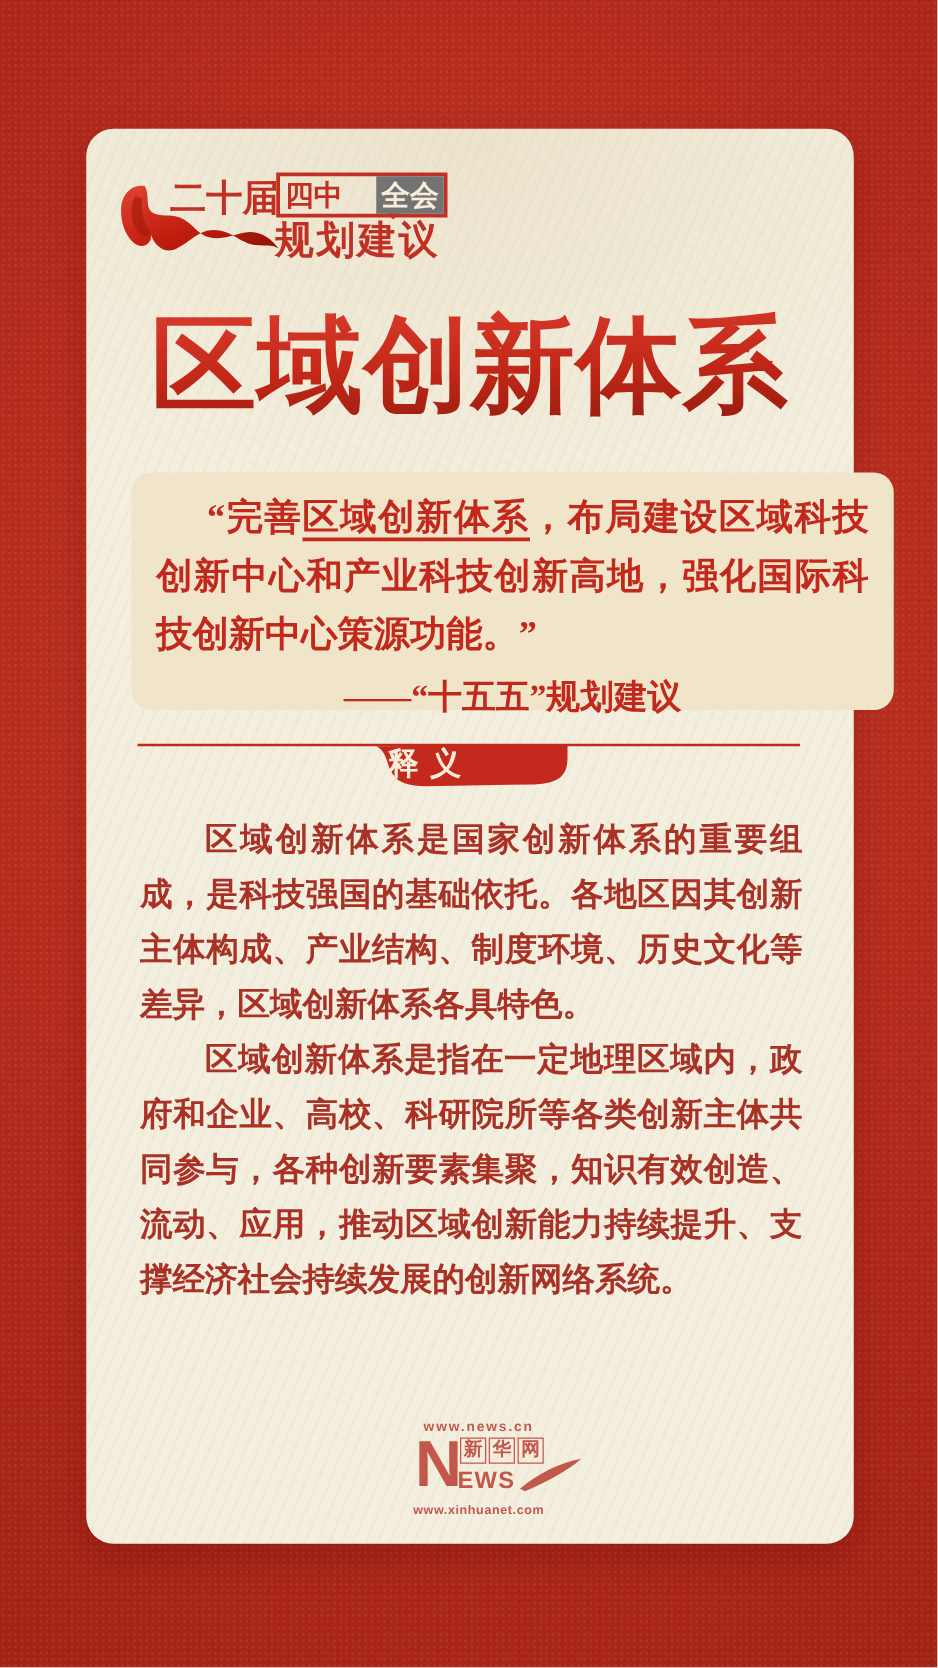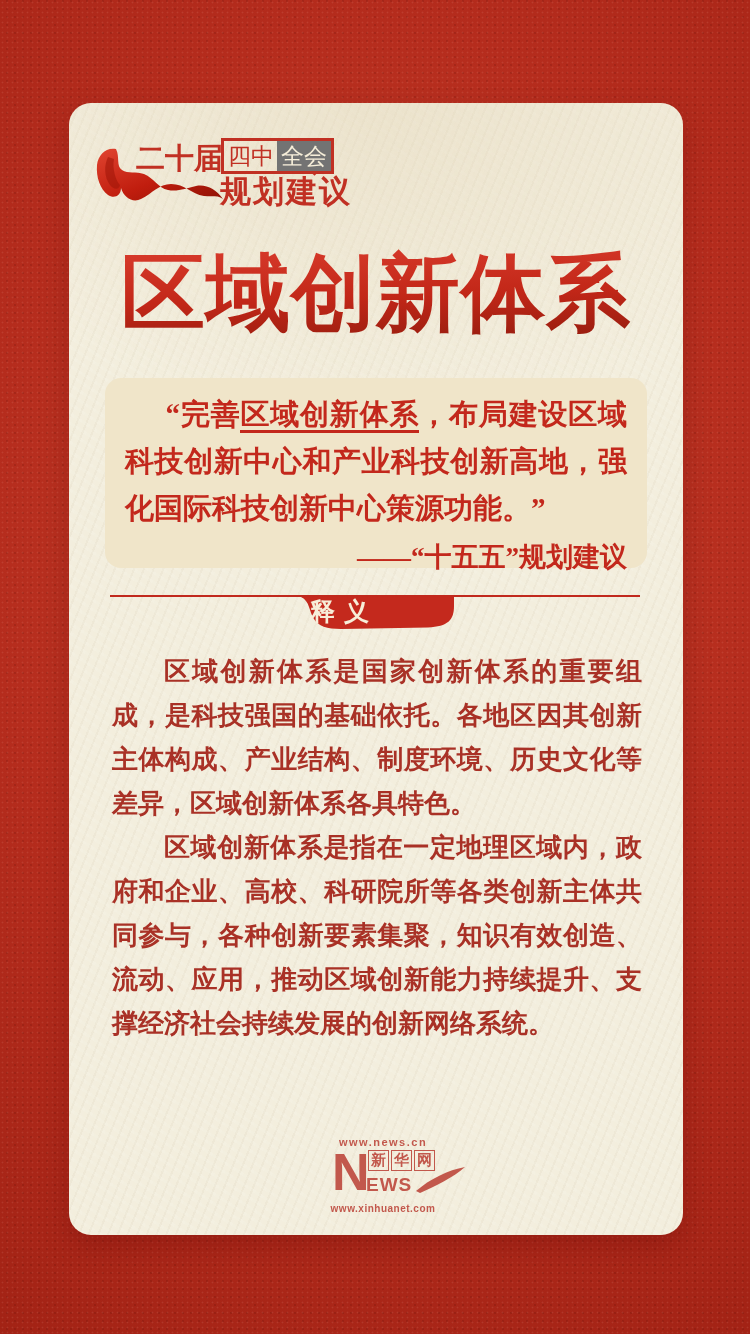--- a/index.html
+++ b/index.html
@@ -22,39 +22,39 @@
         radial-gradient(140% 50% at 50% 0%, rgba(224,209,177,0.40) 0%, rgba(224,209,177,0) 55%),
         repeating-linear-gradient(112deg, rgba(160,140,105,0.05) 0 2px, rgba(255,255,255,0.05) 2px 5px, transparent 5px 9px),
         repeating-linear-gradient(33deg, rgba(255,255,255,0.07) 0 3px, transparent 3px 8px);}
 
   .red{color:#c13023;}
 
   
   .ribbon{position:absolute;left:94px;top:147px;width:132px;height:60px;}
   .hdr-prefix{position:absolute;left:136px;top:139px;font-size:29px;font-weight:800;letter-spacing:0;}
   .plenum{position:absolute;left:221px;top:138px;height:30px;border:3px solid #c13023;
-      display:flex;align-items:center;font-size:23px;font-weight:400;line-height:1;}
+      display:flex;align-items:center;font-size:23px;font-weight:700;line-height:1;gap:24px;}
   .plenum .plain{padding:0 3px 0 4px;color:#c13023;}
   .plenum .inverse{background:#737373;color:#f6eed9;padding:0 4px;height:100%;display:flex;align-items:center;}
   .plenum-diamond{position:absolute;left:308px;top:160px;width:13px;height:13px;background:#c13023;transform:rotate(45deg);}
   .hdr-sub{position:absolute;left:220px;top:171px;font-size:31px;font-weight:800;letter-spacing:2px;}
 
   
   .title{position:absolute;left:69px;top:246px;width:614px;text-align:center;
       font-size:84px;font-weight:900;letter-spacing:1px;line-height:1.15;
       background:linear-gradient(178deg,#d6392a 8%,#c22718 52%,#951c0e 96%);
       -webkit-background-clip:text;background-clip:text;color:transparent;}
 
   
-  .quote{position:absolute;left:105px;top:378px;width:542px;height:190px;background:#f0e5c9;
+  .quote{position:absolute;left:105px;top:378px;width:610px;height:190px;background:#f0e5c9;
       border-radius:16px;box-sizing:border-box;padding:13px 20px 0 20px;}
   .quote p{margin:0;font-size:29px;font-weight:800;line-height:47px;color:#c3281c;
       text-align:justify;text-indent:1.4em;}
   .quote .uline{border-bottom:3px solid #c3281c;}
-  .quote .attrib{display:block;text-align:right;font-size:27px;font-weight:800;color:#c3281c;
+  .quote .attrib{display:block;text-align:center;font-size:27px;font-weight:800;color:#c3281c;
       margin-top:5px;text-indent:0;line-height:40px;}
 
   
   .divider{position:absolute;left:110px;top:595px;width:530px;height:2px;background:#c1291d;}
   .badge{position:absolute;left:301px;top:596px;width:154px;height:34px;}
   .badge svg{position:absolute;left:0;top:0;}
   .badge .label{position:absolute;left:0;top:1px;width:150px;
       font-size:25px;font-weight:800;color:#f7eed9;letter-spacing:9px;text-indent:9px;line-height:30px;}
 
   

